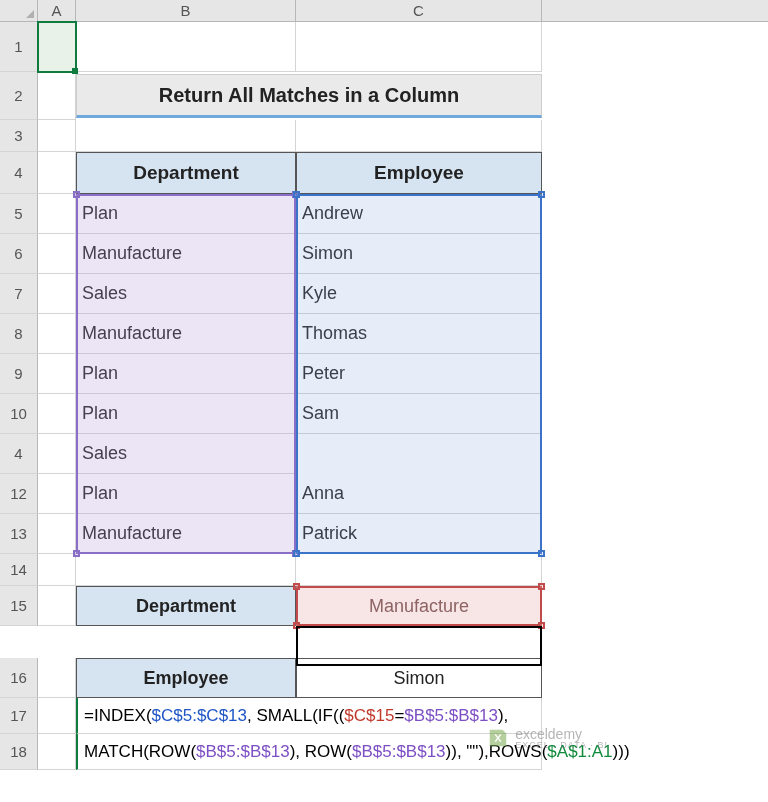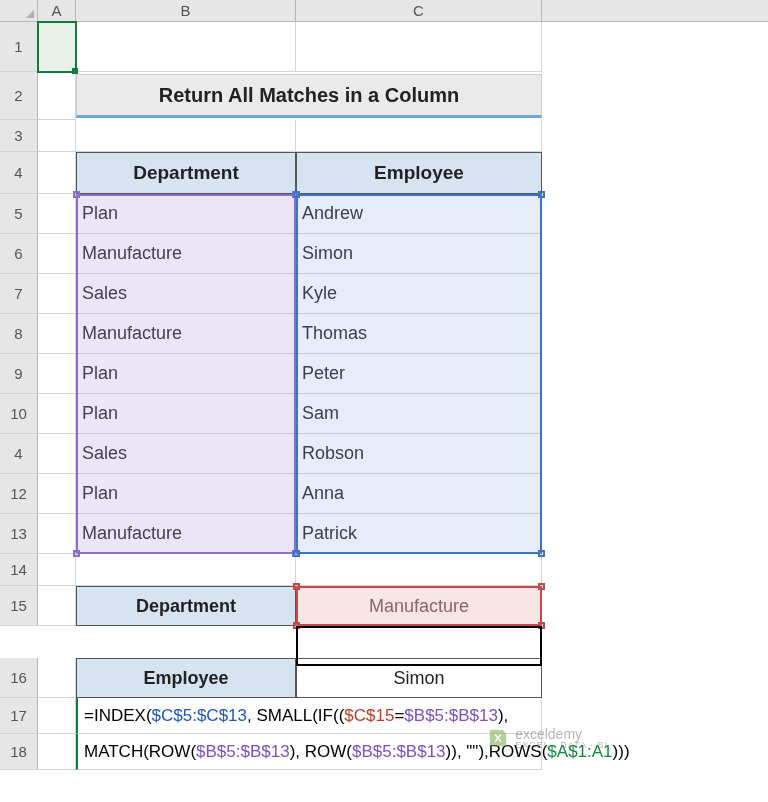--- a/index.html
+++ b/index.html
@@ -232,21 +232,20 @@
   <div class="row rd">
     <div class="rh">10</div>
     <div class="cell cA"></div>
     <div class="cell cB">Plan</div>
     <div class="cell cC">Sam</div>
   </div>
   <div class="row rd">
     <div class="rh">4</div>
     <div class="cell cA"></div>
     <div class="cell cB">Sales</div>
-    <div class="cell cC">Robson</div>
   </div>
   <div class="row rd">
     <div class="rh">12</div>
     <div class="cell cA"></div>
     <div class="cell cB">Plan</div>
     <div class="cell cC">Anna</div>
   </div>
   <div class="row rd">
     <div class="rh">13</div>
     <div class="cell cA"></div>

